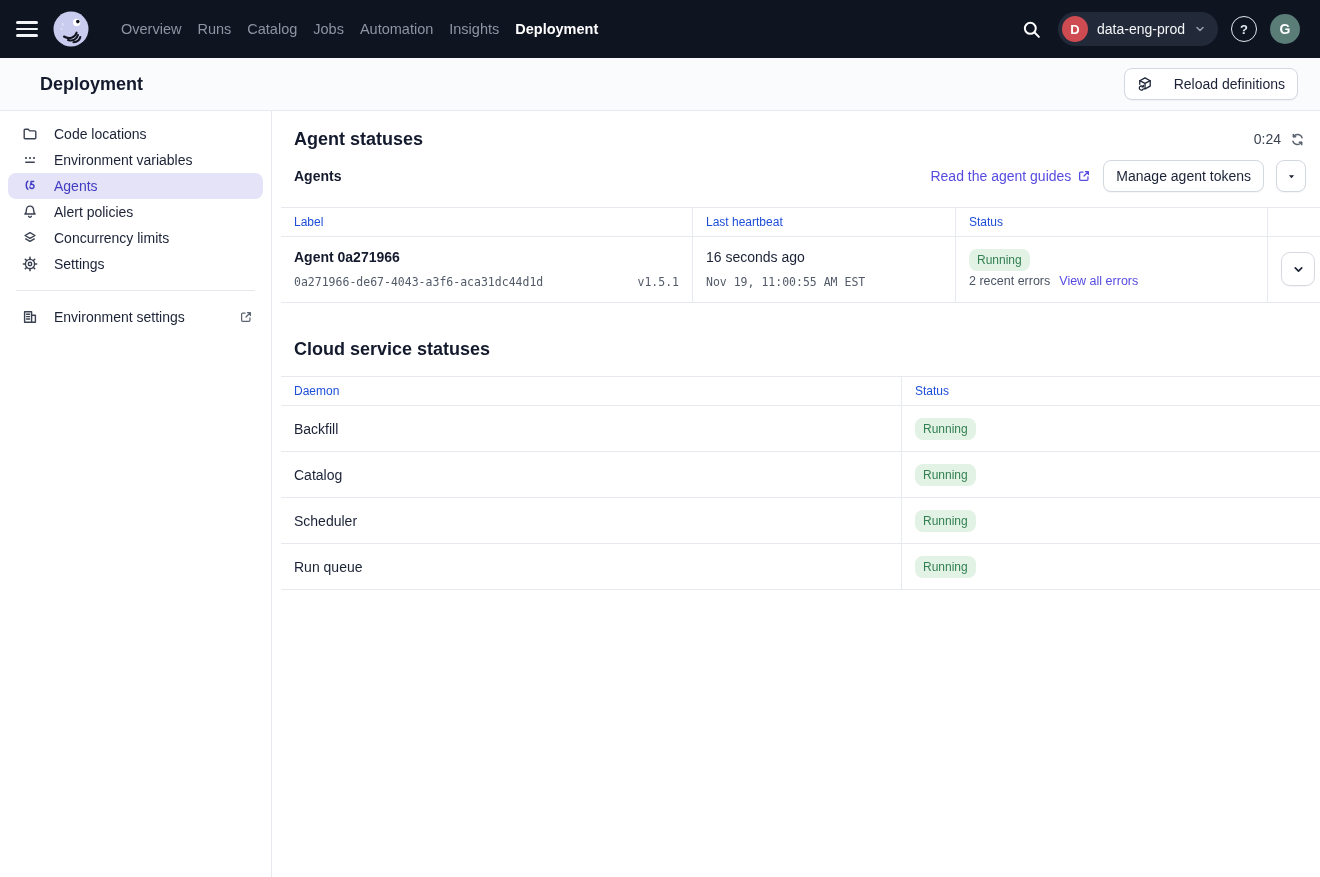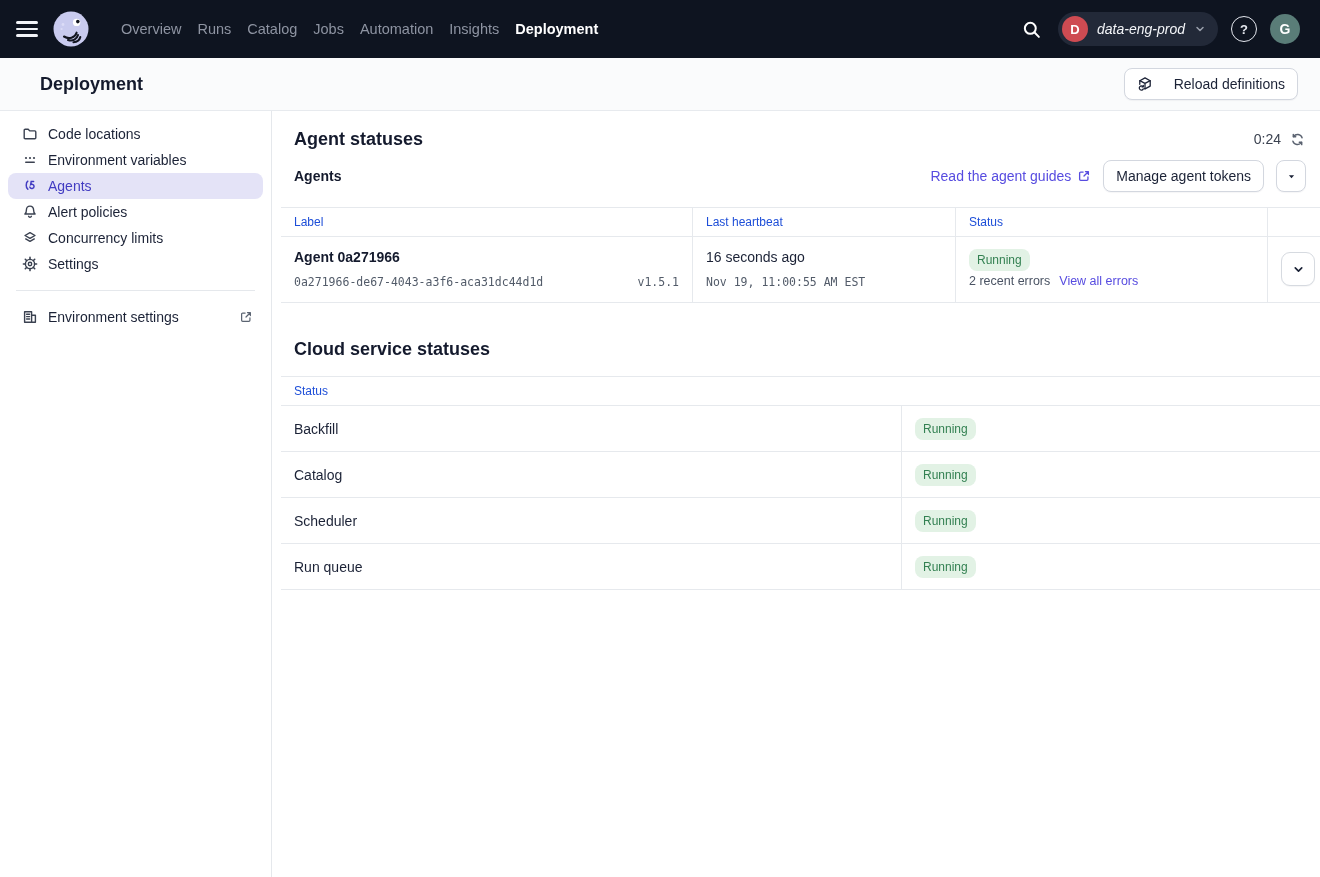--- a/index.html
+++ b/index.html
@@ -16,40 +16,40 @@
   .logo { width:38px; height:38px; margin-right:22px; cursor:pointer; }
   .nav-links { display:flex; gap:16px; align-items:center;margin-left:9px; }
   .nav-link { font-size:14.5px; color:#8E94A2; text-decoration:none; cursor:pointer; padding:6px 0; }
   .nav-link.active { color:#FFFFFF; font-weight:700; }
   .topnav-right { margin-left:auto; display:flex; align-items:center; gap:13px; }
   .search-btn { width:28px; height:28px; display:flex; align-items:center; justify-content:center; cursor:pointer; }
   .deploy-pill { height:34px; border-radius:17px; background:#222938; display:flex; align-items:center;
                  gap:9px; padding:0 12px 0 4px; cursor:pointer; }
   .deploy-badge { width:26px; height:26px; border-radius:50%; background:#CE4B52; color:#fff;
                   font-size:13px; font-weight:700; display:flex; align-items:center; justify-content:center; }
-  .deploy-label { color:#F3F5F8; font-size:14px;font-style:italic; }
+  .deploy-label { color:#F3F5F8; font-size:14px; }
   .help-btn { width:26px; height:26px; border:1.6px solid #E4E7EE; border-radius:50%; color:#E4E7EE;
               font-size:13px; font-weight:700; display:flex; align-items:center; justify-content:center; cursor:pointer; }
   .avatar { width:30px; height:30px; border-radius:50%; background:#5A7D78; color:#fff; font-size:14px;
             font-weight:600; display:flex; align-items:center; justify-content:center; cursor:pointer; }
 
   
   .pageheader { height:53px; background:#FAFBFC; border-bottom:1px solid #E7EAEE;
                 display:flex; align-items:center; padding:0 22px 0 40px; }
   .page-title { font-size:18px; font-weight:600; color:#141A2D; }
   .btn { height:32px; background:#fff; border:1px solid #D3D7DF; border-radius:8px;
          display:inline-flex; align-items:center; gap:21px; padding:0 12px; font-size:14px;
          color:#1B2236; cursor:pointer; box-shadow:0 1px 1px rgba(20,26,45,.04);
          font-family:"Liberation Sans", sans-serif; }
   .reload-btn { margin-left:auto; }
 
   
   .layout { display:flex; height:766px; }
   .sidebar { width:272px; border-right:1px solid #E5E8EC; padding-top:10px; flex-shrink:0; }
-  .side-item { height:26px; display:flex; align-items:center; gap:10px; padding:0 10px 0 14px;
+  .side-item { height:26px; display:flex; align-items:center; gap:16px; padding:0 10px 0 14px;
                margin:0 8px; border-radius:8px; font-size:14px; color:#1B2236; cursor:pointer; }
   .side-item .icn { width:16px; height:16px; color:#3A4150; display:flex; align-items:center; justify-content:center; }
   .side-item.active { background:#E4E3F7; color:#423CC2; font-weight:500; }
   .side-item.active .icn { color:#423CC2; }
   .side-item .ext { margin-left:auto; color:#5B6472; }
   .side-divider { height:1px; background:#E5E8EC; margin:13px 16px; }
 
   
   .main { flex:1; padding:13px 0 0 9px; background:#fff; }
   .section-head { display:flex; align-items:center; height:30px; padding:0 23px 0 13px; }
@@ -320,20 +320,21 @@
               </svg>
           </button>
         </div>
       </div>
     </div>
 
     <div class="h1 h1-cloud">Cloud service statuses</div>
 
     <div class="table cloud-table">
       <div class="tr thead">
+        <div class="cell c-daemon">Daemon</div>
         <div class="cell c-dstatus">Status</div>
       </div>
       <div class="tr cloud-row">
         <div class="cell c-daemon">Backfill</div>
         <div class="cell c-dstatus">
             <span class="badge">Running</span>
           </div>
       </div>
       <div class="tr cloud-row">
         <div class="cell c-daemon">Catalog</div>

